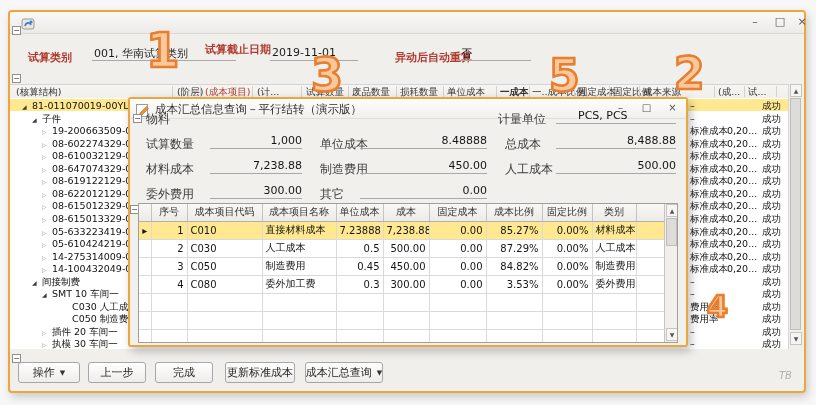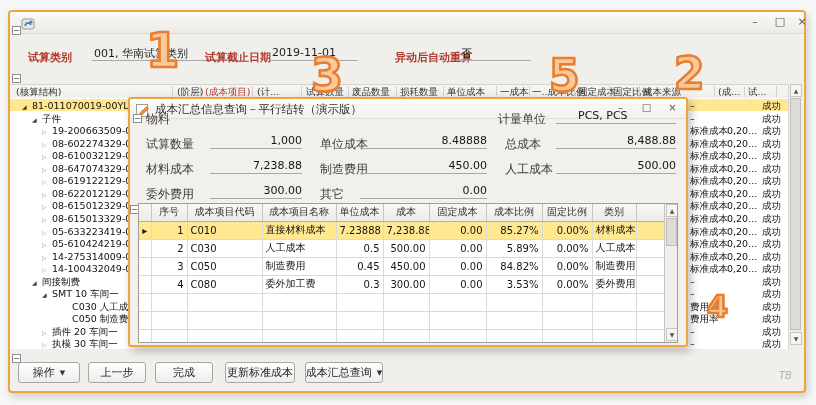--- a/index.html
+++ b/index.html
@@ -64,36 +64,36 @@
         </svg>
     </span>
     <span class="wc min">–</span>
     <span class="wc max">□</span>
     <span class="wc cls">×</span>
   </div>
 
   <div class="cbox" style="left:2px;top:14px">−</div>
   <div class="flabel" style="left:18px;top:38px">试算类别</div>
   <div class="fvalue" style="left:82px;top:34px;width:144px">001, 华南试算类别</div>
-  <div class="flabel" style="left:195px;top:38px">试算截止日期</div>
+  <div class="flabel" style="left:195px;top:30px">试算截止日期</div>
   <div class="fvalue" style="left:260px;top:34px;width:88px">2019-11-01</div>
   <div class="flabel" style="left:385px;top:38px">异动后自动重算</div>
   <div class="fvalue" style="left:449px;top:34px;width:72px">否</div>
 
   <div class="cbox" style="left:2px;top:62px">−</div>
   <div id="main-header">
     <span class="hcell" style="left:6px">(核算结构)</span>
   <div class="hcell" style="left: 167px;">(阶层)</div>
       <div class="hcell red" style="left: 195px;">(成本项目)</div>
       <div class="hcell" style="left: 247px;">(计...</div>
       <div class="hcell" style="left: 296px;">试算数量</div>
       <div class="hcell" style="left: 342px;">废品数量</div>
       <div class="hcell" style="left: 390px;">损耗数量</div>
       <div class="hcell" style="left: 437px;">单位成本</div>
-      <div class="hcell" style="left: 490px;">一成本</div>
+      <div class="hcell" style="left: 490px; font-weight: bold;">一成本</div>
       <div class="hcell" style="left: 522px;">一..成本比例</div>
       <div class="hcell" style="left: 568px;">固定成本</div>
       <div class="hcell" style="left: 603px;">固定比例</div>
       <div class="hcell" style="left: 633px;">成本来源</div>
       <div class="hcell" style="left: 708px;">(成...</div>
       <div class="hcell" style="left: 738px;">试...</div>
       <div class="hsep" style="left: 162px;"></div>
       <div class="hsep" style="left: 190px;"></div>
       <div class="hsep" style="left: 242px;"></div>
       <div class="hsep" style="left: 291px;"></div>
@@ -300,21 +300,21 @@
               <td class="al"></td>
             </tr>
             <tr>
               <td class="ac"></td>
               <td class="ar">2</td>
               <td class="al">C030</td>
               <td class="al">人工成本</td>
               <td class="ar">0.5</td>
               <td class="ar">500.00</td>
               <td class="ar">0.00</td>
-              <td class="ar">5.89%</td>
+              <td class="ar">87.29%</td>
               <td class="ar">0.00%</td>
               <td class="al">人工成本</td>
               <td class="al"></td>
             </tr>
             <tr>
               <td class="ac"></td>
               <td class="ar">3</td>
               <td class="al">C050</td>
               <td class="al">制造费用</td>
               <td class="ar">0.45</td>

